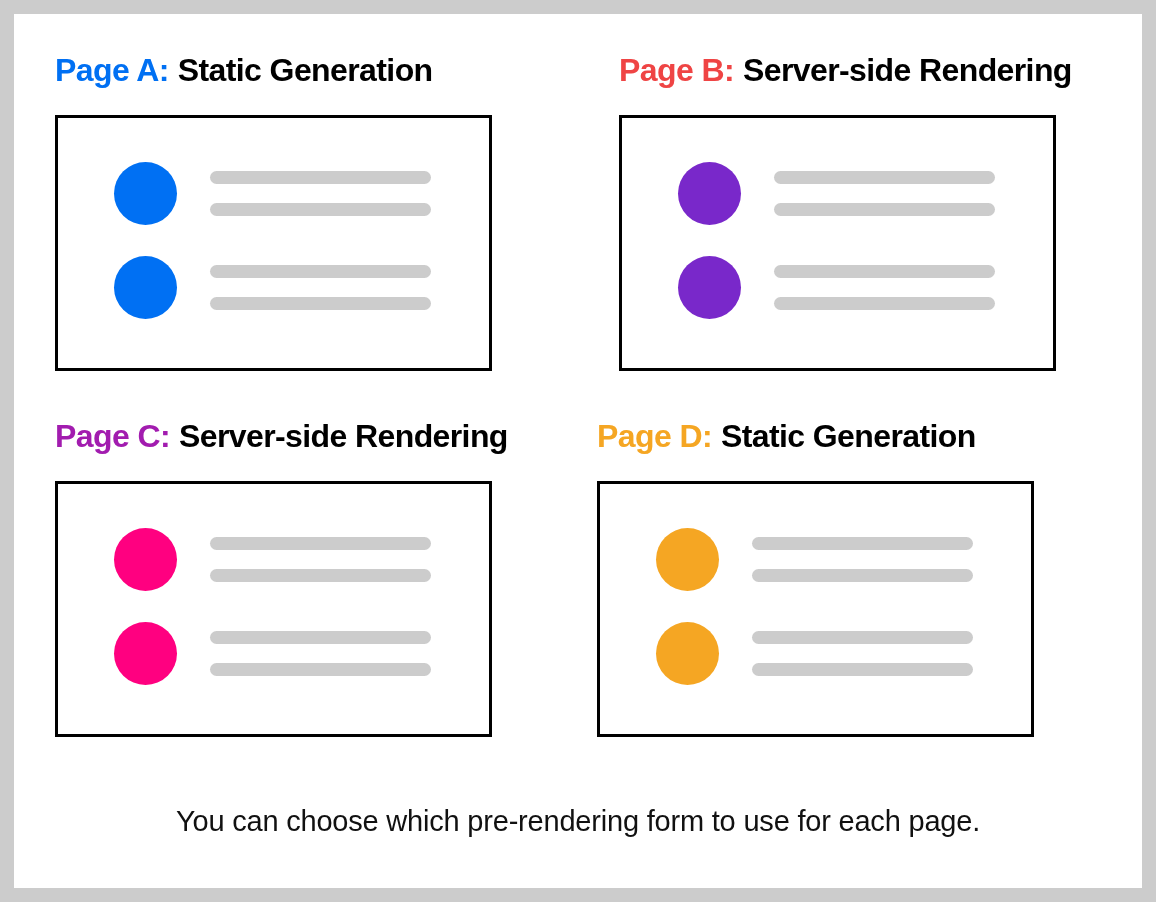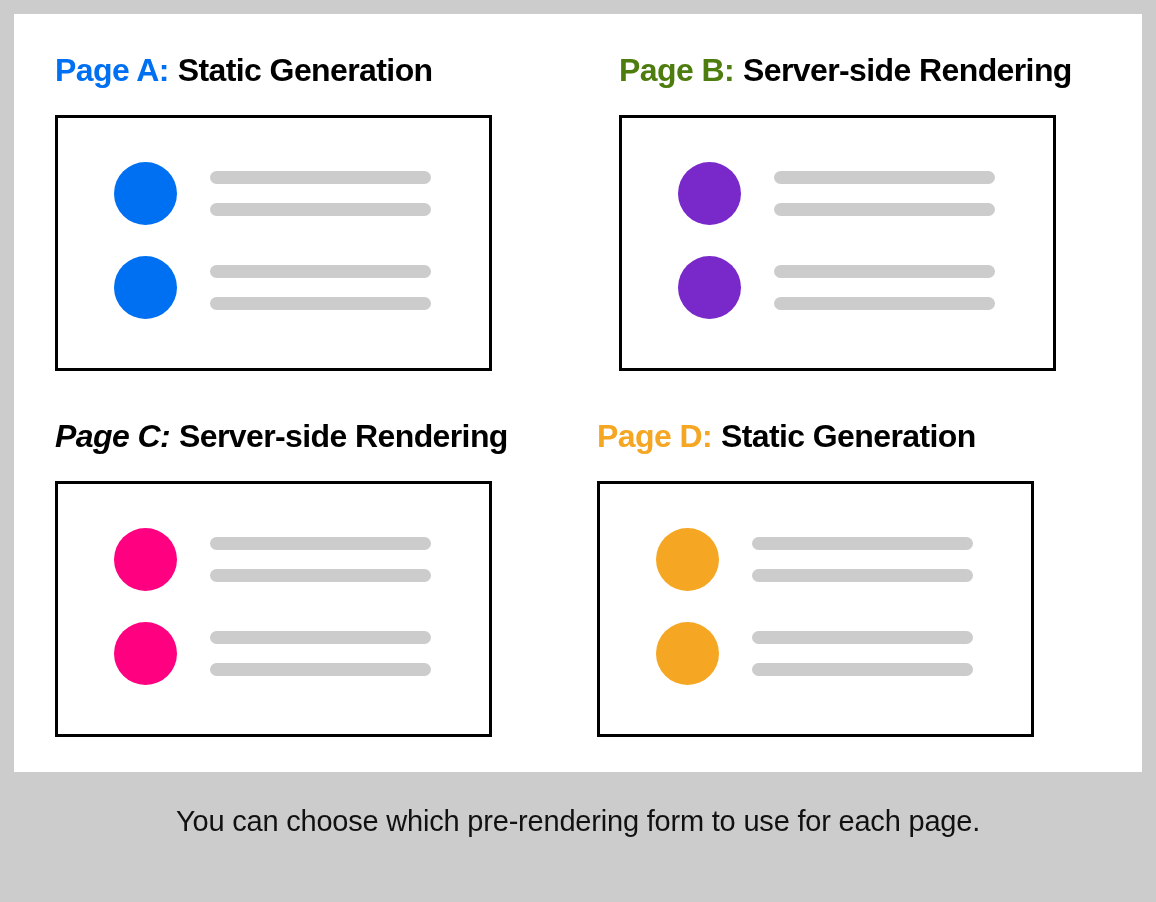--- a/index.html
+++ b/index.html
@@ -15,21 +15,21 @@
     background: #cccccc;
     font-family: "Liberation Sans", sans-serif;
   }
 
   
   .canvas {
     position: absolute;
     left: 14px;
     top: 14px;
     width: 1128px;
-    height: 758px;
+    height: 874px;
     background: #ffffff;
   }
 
   .grid {
     position: absolute;
     left: 0;
     top: 0;
     width: 1128px;
     height: 874px;
   }
@@ -145,21 +145,21 @@
               <div class="line" style="background: rgb(204, 204, 204);"></div>
               <div class="line" style="background: rgb(204, 204, 204);"></div>
             </div>
           </div>
         </div>
       </div>
     </div>
 
     <div class="panel panel-b">
       <div class="panel-title">
-        <span class="page-label" style="color: #4d7c0f;">Page B:</span>
+        <span class="page-label" style="color: #ef4444;">Page B:</span>
         <span>Server-side Rendering</span>
       </div>
       <div class="card" style="border-color: rgb(0, 0, 0);">
         <div class="rows">
           <div class="row">
             <div class="avatar" style="background: rgb(121, 40, 202);"></div>
             <div class="lines">
               <div class="line" style="background: rgb(204, 204, 204);"></div>
               <div class="line" style="background: rgb(204, 204, 204);"></div>
             </div>
@@ -170,21 +170,21 @@
               <div class="line" style="background: rgb(204, 204, 204);"></div>
               <div class="line" style="background: rgb(204, 204, 204);"></div>
             </div>
           </div>
         </div>
       </div>
     </div>
 
     <div class="panel panel-c">
       <div class="panel-title">
-        <span class="page-label" style="color: #000000; font-style: italic;">Page C:</span>
+        <span class="page-label" style="color: #a21caf;">Page C:</span>
         <span>Server-side Rendering</span>
       </div>
       <div class="card" style="border-color: rgb(0, 0, 0);">
         <div class="rows">
           <div class="row">
             <div class="avatar" style="background: rgb(255, 0, 128);"></div>
             <div class="lines">
               <div class="line" style="background: rgb(204, 204, 204);"></div>
               <div class="line" style="background: rgb(204, 204, 204);"></div>
             </div>

